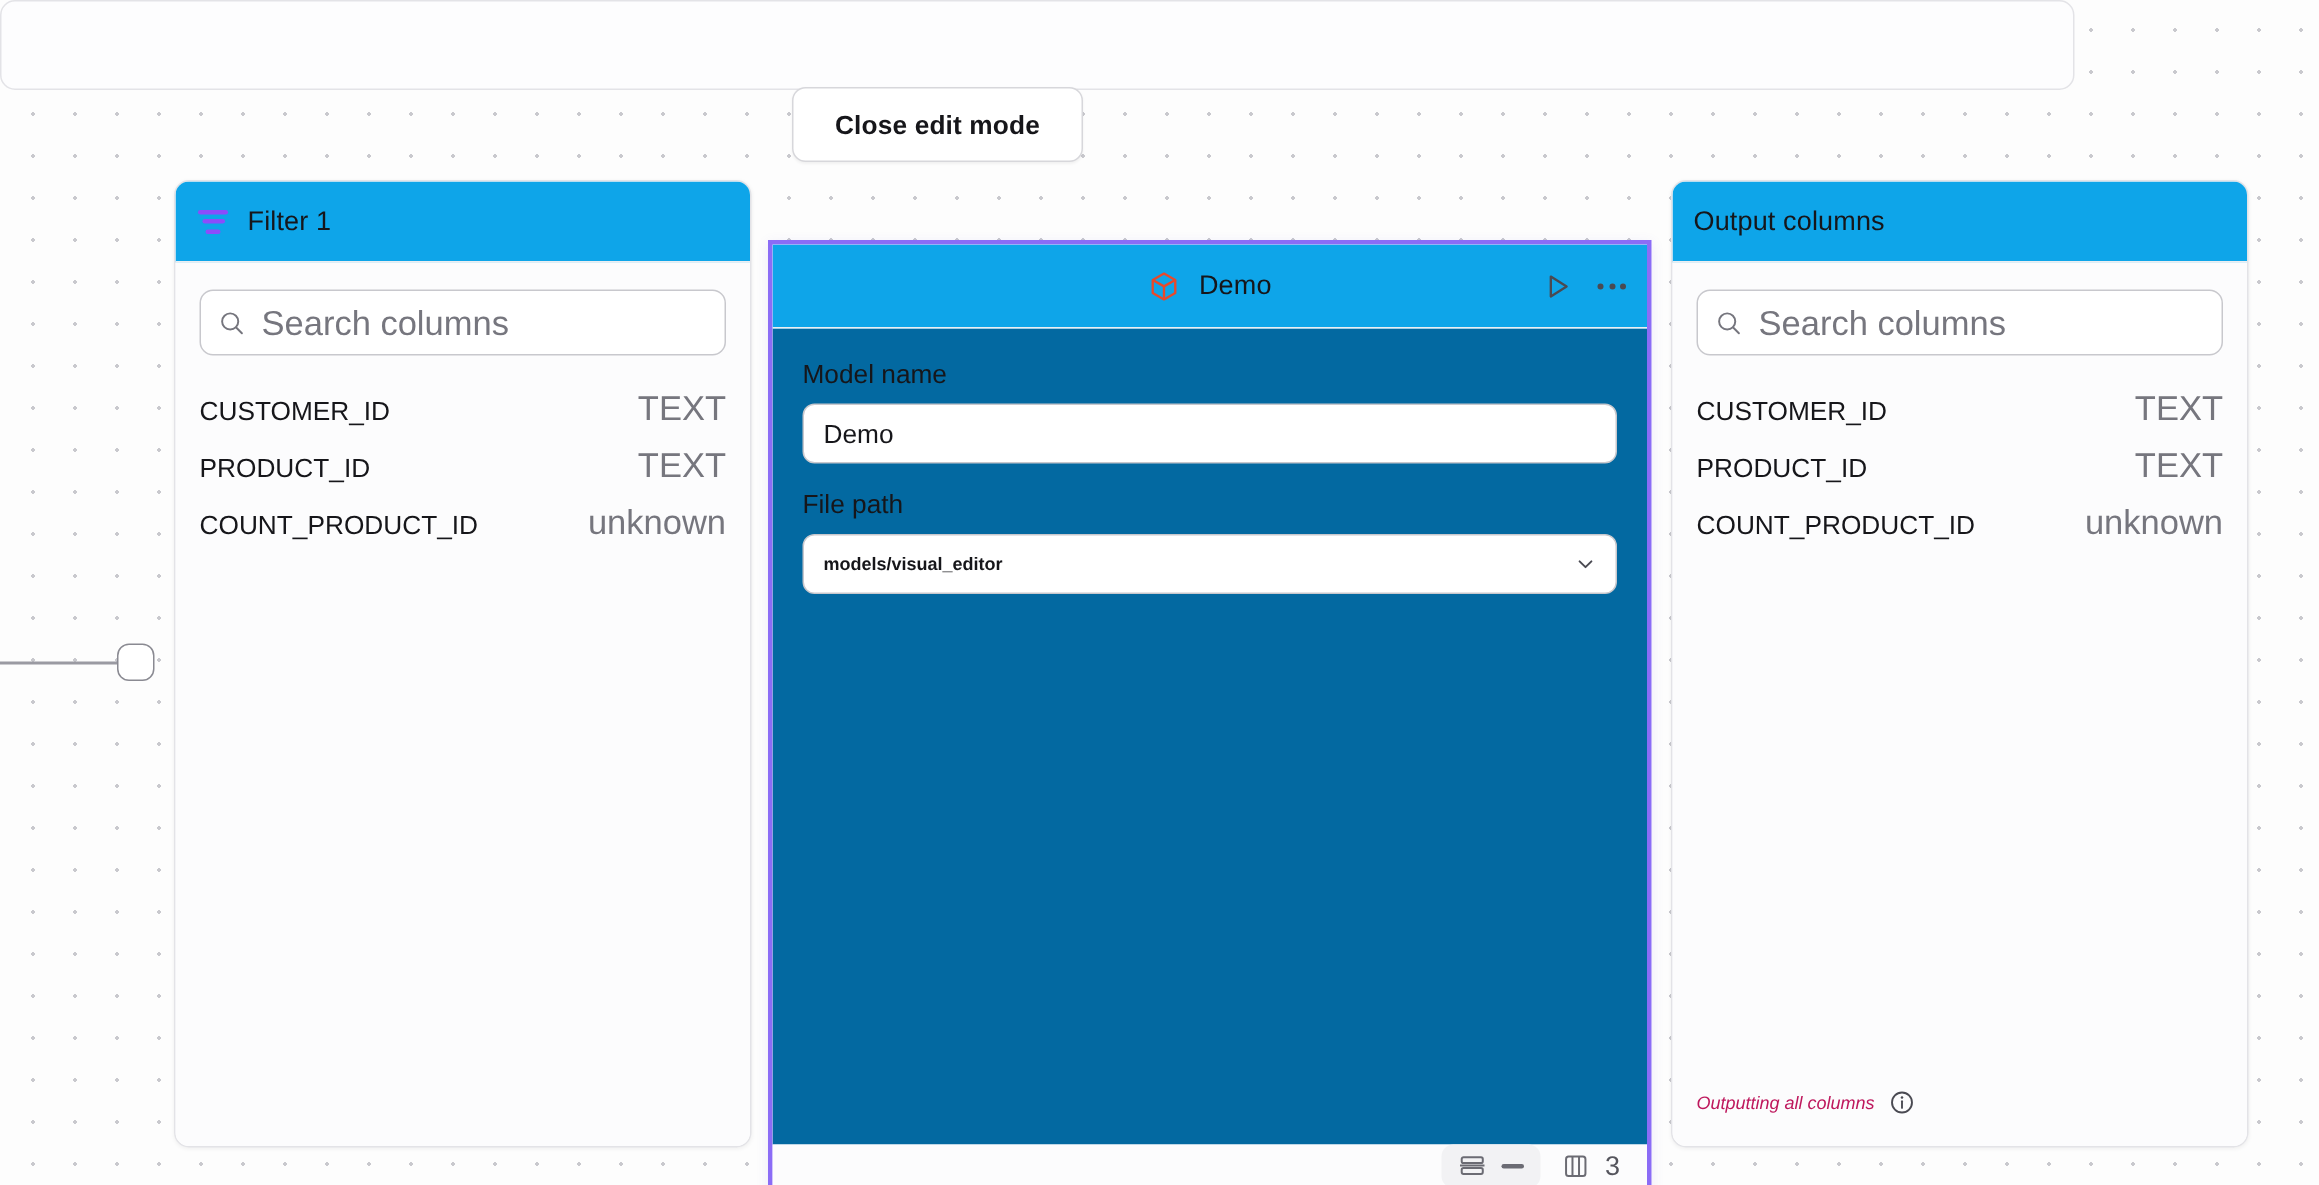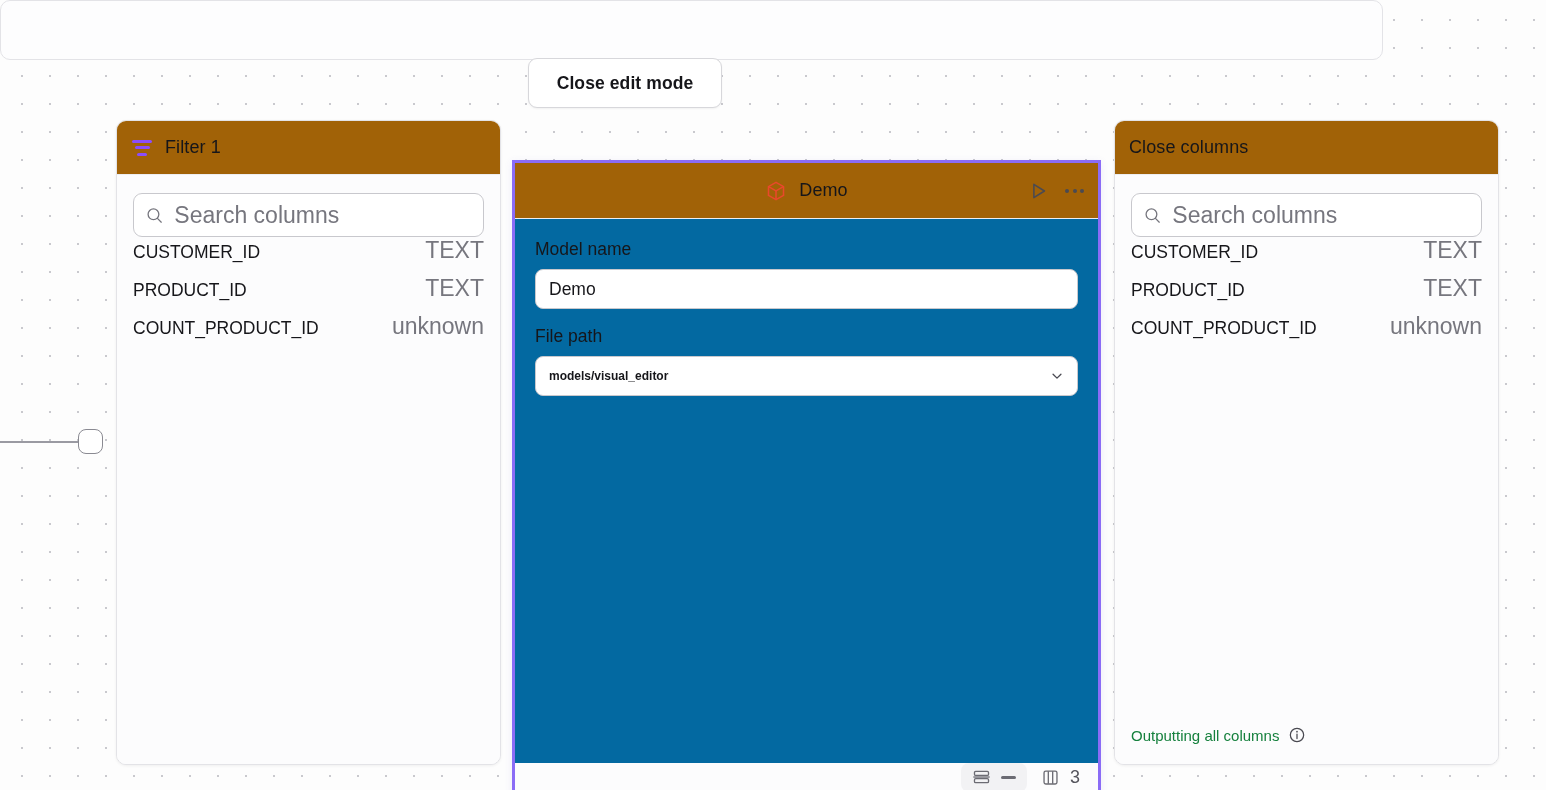--- a/index.html
+++ b/index.html
@@ -53,21 +53,21 @@
     overflow: hidden;
   }
 
   .node-header {
     height: 54px;
     flex: 0 0 54px;
     display: flex;
     align-items: center;
     padding: 0 14px;
     border-bottom: 1px solid #edeef1;
-    background: #a16207;
+    background: #0ea5e9;
   }
 
   .node-title {
     font-size: 18px;
     color: #16161a;
     letter-spacing: 0.1px;
   }
 
   .node-body {
     flex: 1 1 auto;
@@ -94,21 +94,21 @@
     outline: none;
     background: transparent;
     font-family: "Liberation Sans", sans-serif;
     font-size: 23px;
     color: #16161a;
     width: 100%;
   }
   .search-box input::placeholder { color: #76767e; }
 
   
-  .col-list { }
+  .col-list { margin-top: 22px; }
 
   .col-row {
     display: flex;
     align-items: baseline;
     justify-content: space-between;
     height: 38px;
     gap: 12px;
   }
 
   .col-name {
@@ -288,21 +288,21 @@
   }
 
   .output-footer {
     flex: 0 0 auto;
     display: flex;
     align-items: center;
     gap: 9px;
     padding: 0 16px 20px 16px;
     background: #fcfcfd;
   }
-  .output-footer-text { font-size: 15px; color: #15803d; }
+  .output-footer-text { font-size: 12px; color: #be185d; font-style: italic; }
 
   
   #bottom-node {
     left: 116px;
     top: 778px;
     width: 1383px;
     height: 60px;
     background: #fdfdfe;
     border: 1px solid #e3e3e7;
     border-radius: 10px;
@@ -432,21 +432,21 @@
           <line x1="7.7" y1="3.4" x2="7.7" y2="16.6" stroke="#6b6b73" stroke-width="1.4"></line>
           <line x1="12.3" y1="3.4" x2="12.3" y2="16.6" stroke="#6b6b73" stroke-width="1.4"></line>
         </svg>
         <span class="cols-count">3</span>
       </span>
     </div>
   </div>
 
   <div class="node" id="output-node">
     <div class="node-header">
-      <span class="node-title">Close columns</span>
+      <span class="node-title">Output columns</span>
     </div>
 
     <div class="node-body">
       <div class="search-box">
         <svg width="19" height="19" viewBox="0 0 20 20" fill="none">
           <circle cx="8.6" cy="8.6" r="6.2" stroke="#76767e" stroke-width="1.5"></circle>
           <line x1="13.2" y1="13.3" x2="17.6" y2="17.7" stroke="#76767e" stroke-width="1.5" stroke-linecap="round"></line>
         </svg>
         <input type="text" placeholder="Search columns" style="">
       </div>

